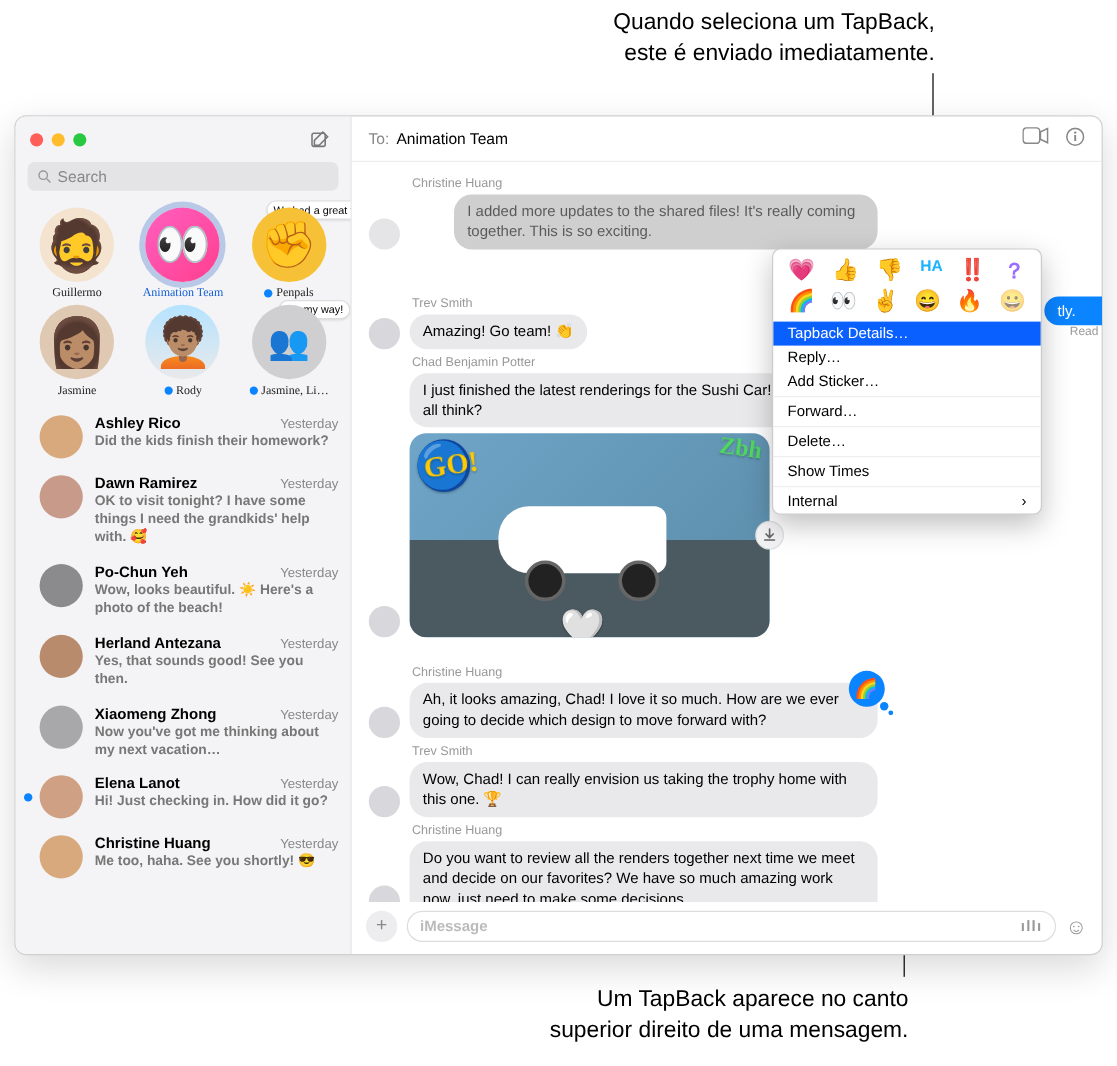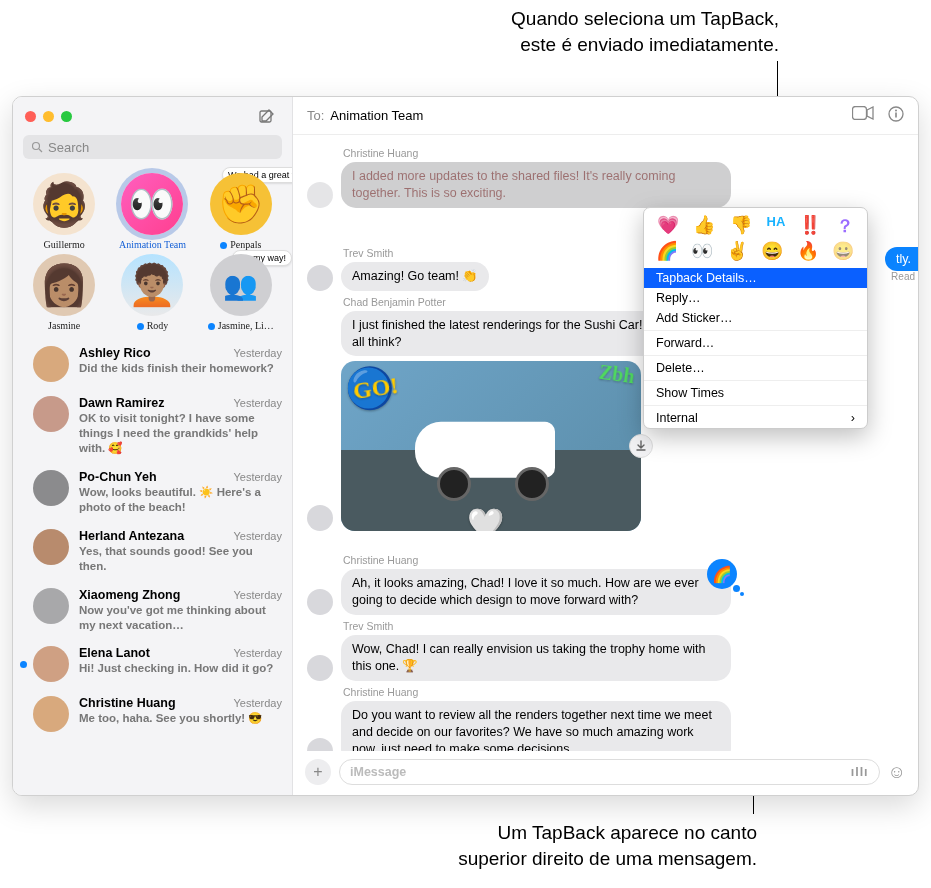--- a/index.html
+++ b/index.html
@@ -61,21 +61,21 @@
 .tapback-badge { position:absolute; right:-6px; top:-10px; width:30px; height:30px; border-radius:50%; background:#0b84ff; display:flex;align-items:center;justify-content:center; }
 .tapback-badge.tail::after{content:'';position:absolute;right:-3px;bottom:-3px;width:7px;height:7px;border-radius:50%;background:#0b84ff;}
 .tapback-badge.tail::before{content:'';position:absolute;right:-7px;bottom:-7px;width:4px;height:4px;border-radius:50%;background:#0b84ff;}
 
 .context { position:absolute; right:50px; top:72px; width:225px; background:#fff; border:0.5px solid #ccc; border-radius:7px; box-shadow:0 8px 24px rgba(0,0,0,0.25); overflow:hidden; font-size:12.5px; z-index:5; }
 .tap-row { display:flex; justify-content:space-around; padding:6px 6px 2px; font-size:18px; }
 .tap-row span{cursor:pointer;}
 .ctx-sep { height:1px; background:#eee; margin:2px 0; }
 .ctx-item { padding:3px 12px; cursor:default; display:flex;justify-content:space-between;align-items:center; }
 .ctx-item.hi { background:#0a60ff; color:#fff; }
-.out-frag { position:absolute; right:0px; top:112px; background:#0b84ff; color:#fff; border-radius:15px 0 0 15px; padding:5px 7px 5px 11px; font-size:12.5px; z-index:2;}
+.out-frag { position:absolute; right:0px; top:112px; background:#0b84ff; color:#fff; border-radius:15px 0 0 15px; padding:5px 22px 5px 11px; font-size:12.5px; z-index:2;}
 
 .composer { display:flex; align-items:center; gap:8px; padding:8px 12px 10px; border-top:0px solid #eee; }
 .rnd { width:26px;height:26px;border-radius:50%;background:#ededef;display:flex;align-items:center;justify-content:center;color:#888;font-size:16px; }
 .inputwrap { flex:1; background:#fff; border:1px solid #ddd; border-radius:14px; height:26px; display:flex; align-items:center; padding:0 10px; color:#bbb; font-size:12.5px; justify-content:space-between;font-weight:bold;}
 </style>
 </head>
 <body>
 
 <div class="annotation" style="right:152px; top:6px; white-space:pre-line;">Quando seleciona um TapBack,
 este é enviado imediatamente.</div>
@@ -268,21 +268,21 @@
         <div class="ctx-item">
             <span>Internal</span>
             <span>›</span>
           </div>
       </div>
 
       <div class="sender">Christine Huang</div>
       <div class="msg in" style="opacity:0.65;filter:grayscale(30%);">
         <div class="avs"></div>
         <div class="group">
-            <div class="bbl" style="background:#b5b5b8;color:#7f1d1d;">I added more updates to the shared files! It's really coming together. This is so exciting.</div>
+            <div class="bbl" style="background:#b5b5b8;color:#000000;margin-left:37px;">I added more updates to the shared files! It's really coming together. This is so exciting.</div>
           </div>
       </div>
 
       <div style="height:30px;"></div>
 
       <div class="sender">Trev Smith</div>
       <div class="msg in">
         <div class="avs"></div>
         <div class="group">
             <div class="bbl">Amazing! Go team! 👏</div>

